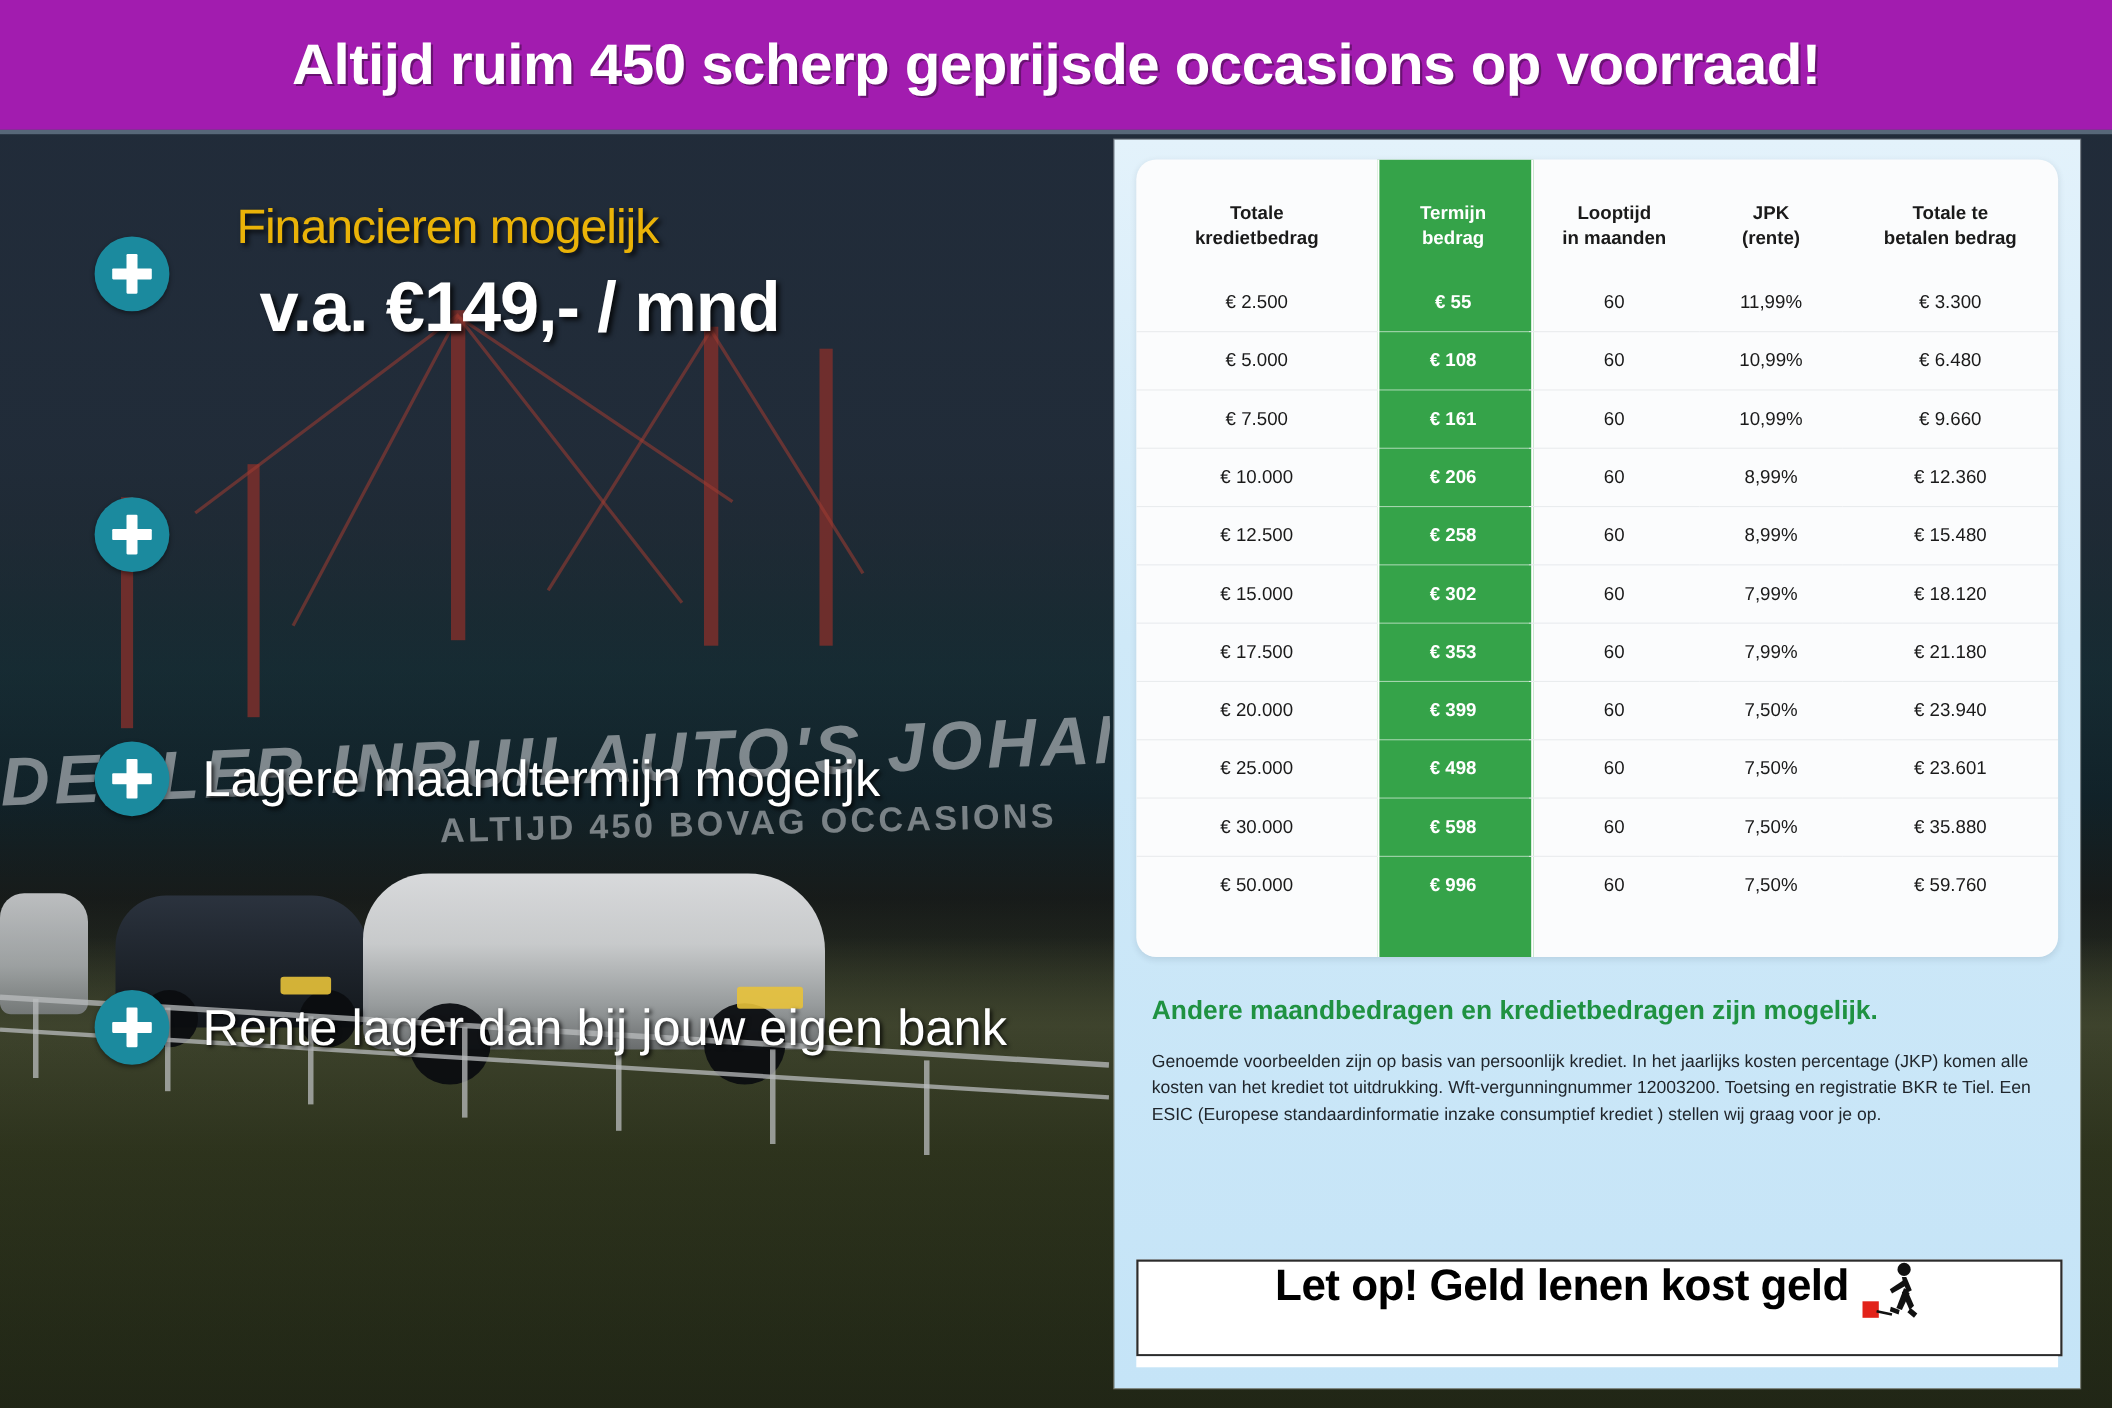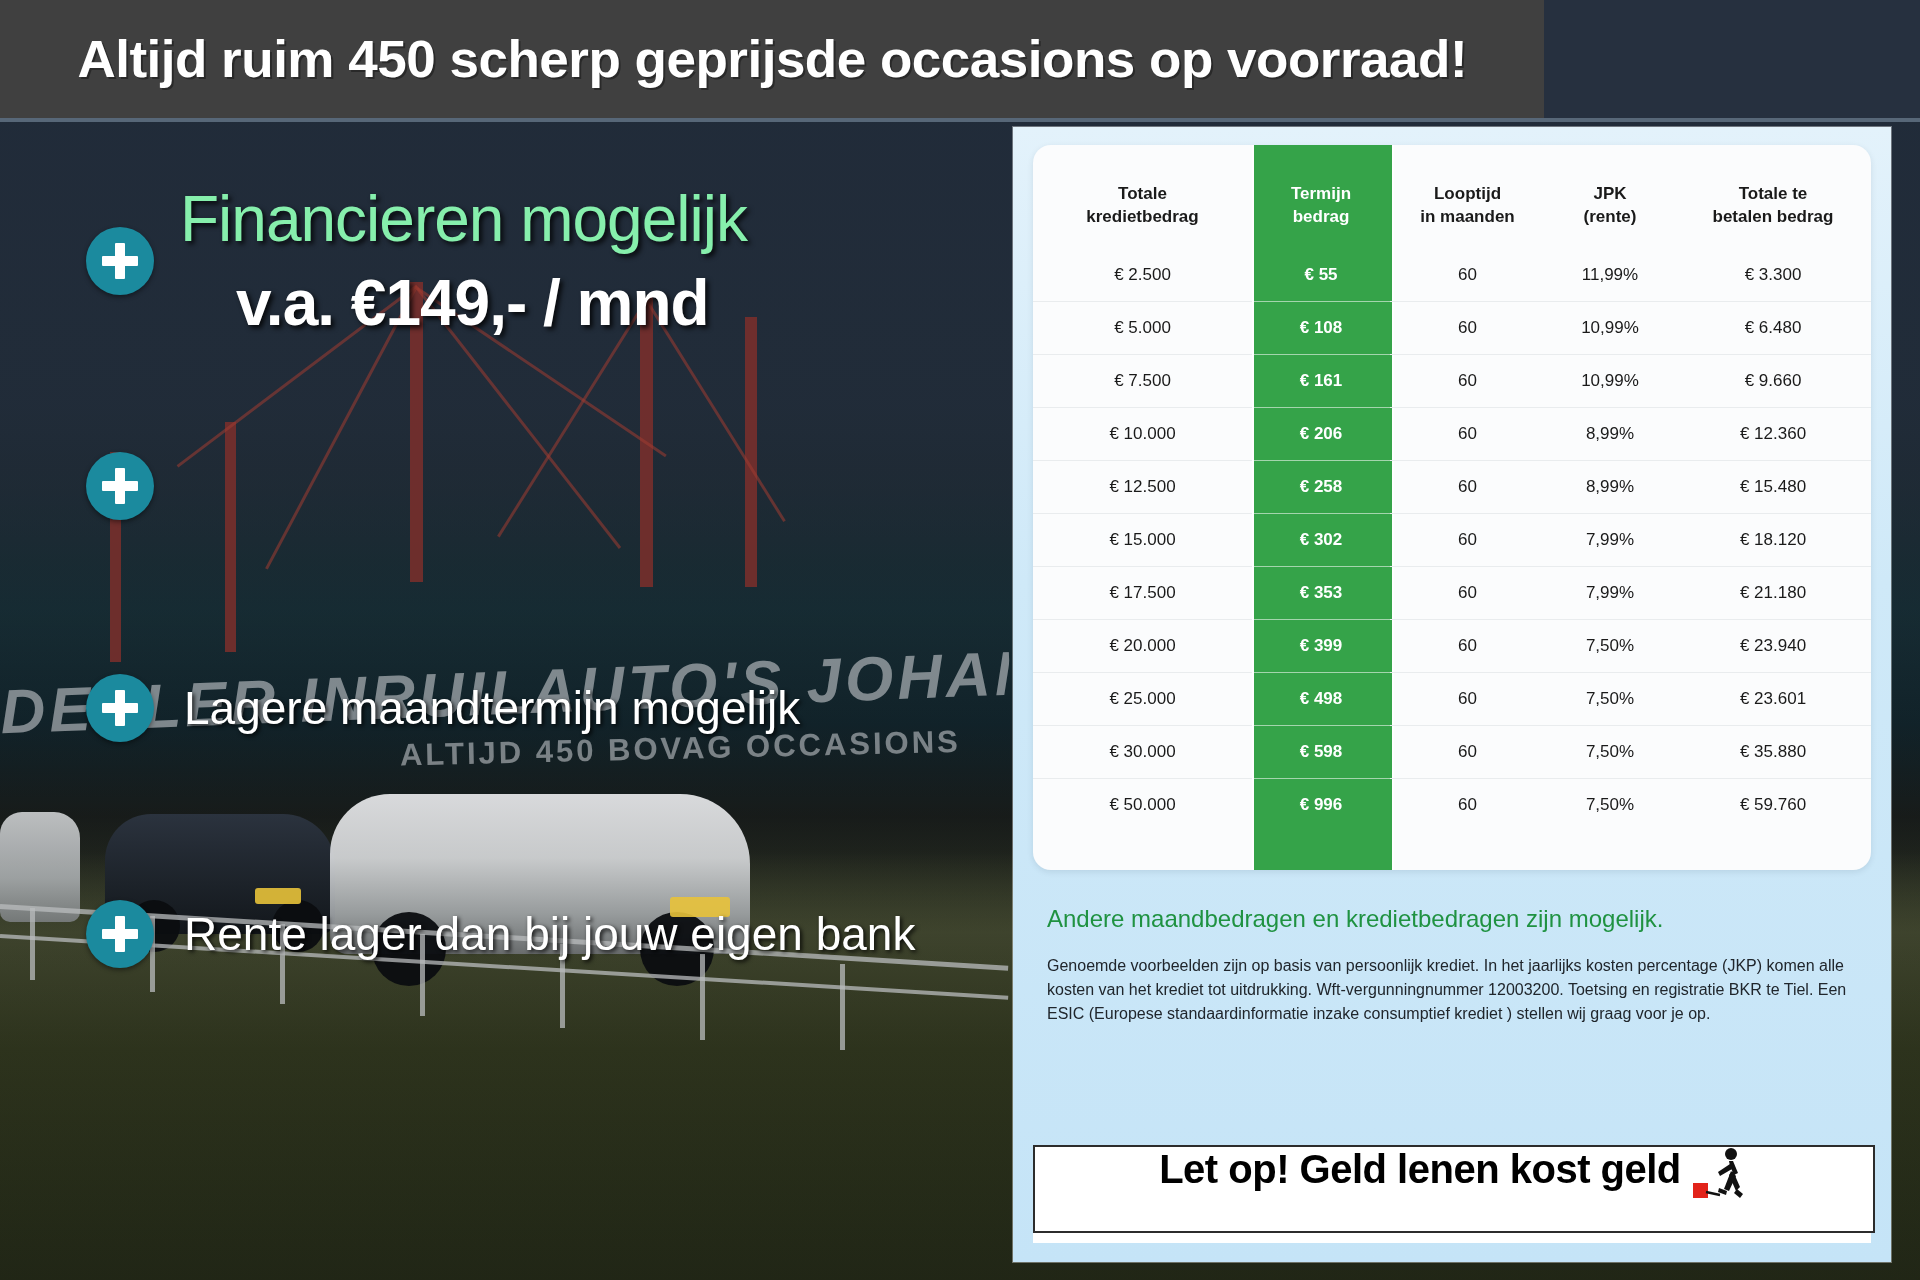--- a/index.html
+++ b/index.html
@@ -5,22 +5,22 @@
   html,body{margin:0;padding:0;}
   body{
     width:1920px;height:1280px;overflow:hidden;
     font-family:"Liberation Sans","DejaVu Sans",sans-serif;
     background:#26303f;
   }
   .stage{position:relative;width:1920px;height:1280px;overflow:hidden;}
 
   
   .banner{
-    position:absolute;left:0;top:0;width:1544px;height:118px;
-    background:#404040;
+    position:absolute;left:0;top:0;width:1920px;height:118px;
+    background:#a21caf;
     display:flex;align-items:center;justify-content:center;
   }
   .banner-text{
     color:#ffffff;
     font-size:52px;font-weight:bold;letter-spacing:-0.5px;
     text-shadow:2px 2px 0 rgba(0,0,0,.35);
     white-space:nowrap;
     transform:scaleX(1.02);
   }
   .banner-underline{
@@ -90,22 +90,22 @@
   .plus::before{left:50%;top:16px;width:10px;height:36px;margin-left:-5px;}
   .plus::after{top:50%;left:16px;height:10px;width:36px;margin-top:-5px;}
 
   .b-text{
     color:#ffffff;font-size:46px;font-weight:400;
     text-shadow:2px 2px 4px rgba(0,0,0,.85);
     white-space:nowrap;
   }
   .hero-lines{margin-left:26px;}
   .hero-1{
-    color:#86efac;font-size:64px;font-weight:400;letter-spacing:-1px;
-    text-shadow:3px 3px 5px rgba(0,0,0,.8);white-space:nowrap;
+    color:#eab308;font-size:44px;font-weight:400;letter-spacing:-1px;
+    text-shadow:3px 3px 5px rgba(0,0,0,.8);white-space:nowrap;margin-left:35px;
   }
   .hero-2{
     color:#ffffff;font-size:64px;font-weight:bold;letter-spacing:-1px;
     text-shadow:3px 3px 5px rgba(0,0,0,.8);white-space:nowrap;
     margin-top:10px;margin-left:56px;
   }
 
   
   .panel{
     position:absolute;left:1013px;top:127px;width:878px;height:1135px;
@@ -144,21 +144,21 @@
   table.fin tbody tr td{border-top:1px solid #e9ecee;margin-left:36px;}
   table.fin tbody tr:first-child td{border-top:none;}
   table.fin tbody tr td.term{border-top:1px solid rgba(255,255,255,.55);}
   table.fin tbody tr:first-child td.term{border-top:none;}
 
   
   .info{
     position:absolute;left:34px;top:778px;width:800px;
   }
   .info-head{
-    color:#1f9241;font-size:24px;font-weight:normal;margin:0 0 20px 0;line-height:1.2;
+    color:#1f9241;font-size:24px;font-weight:bold;margin:0 0 20px 0;line-height:1.2;
   }
   .info-body{
     color:#20262c;font-size:16px;line-height:1.52;margin:0;
   }
   .letop{
     position:absolute;left:20px;top:1018px;width:838px;height:84px;
     background:#ffffff;border:2px solid #2c2c2c;
     display:flex;align-items:flex-start;justify-content:center;gap:12px;
   }
   .letop-text{

